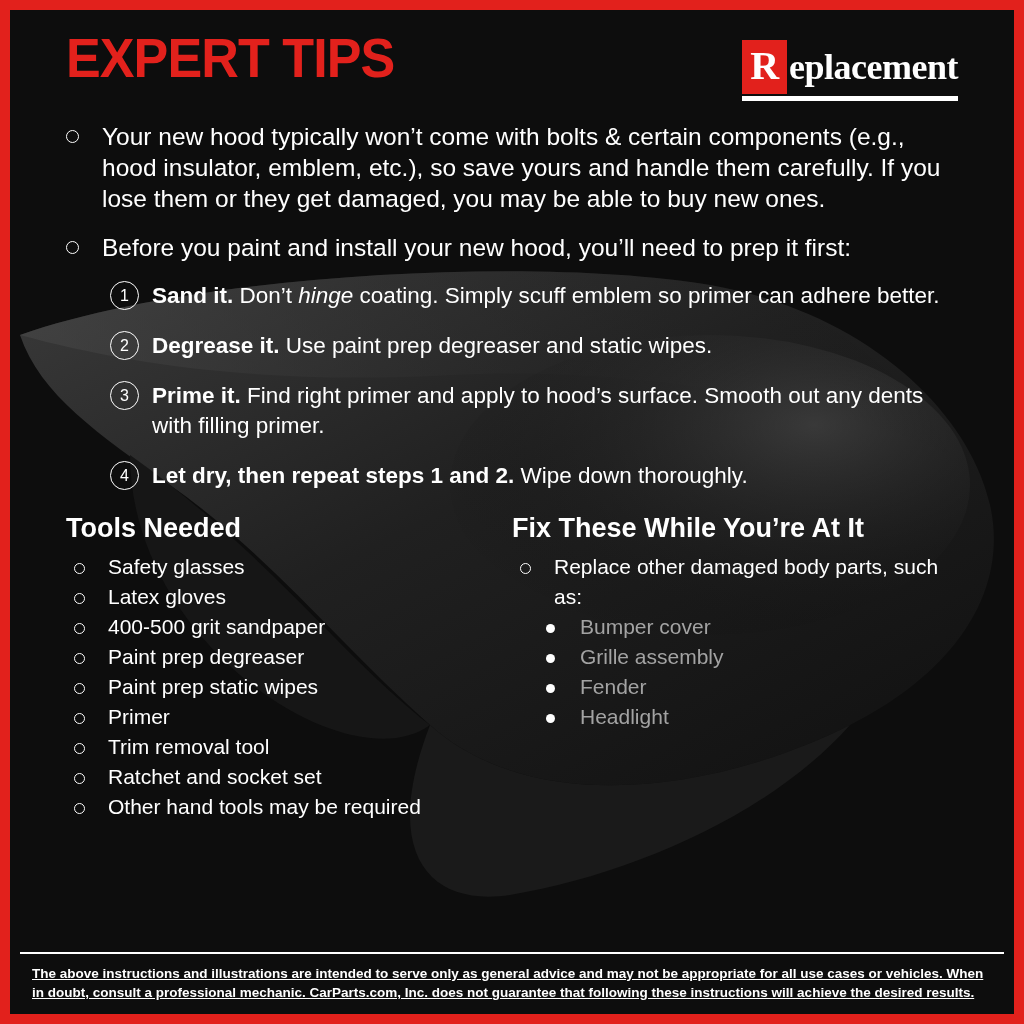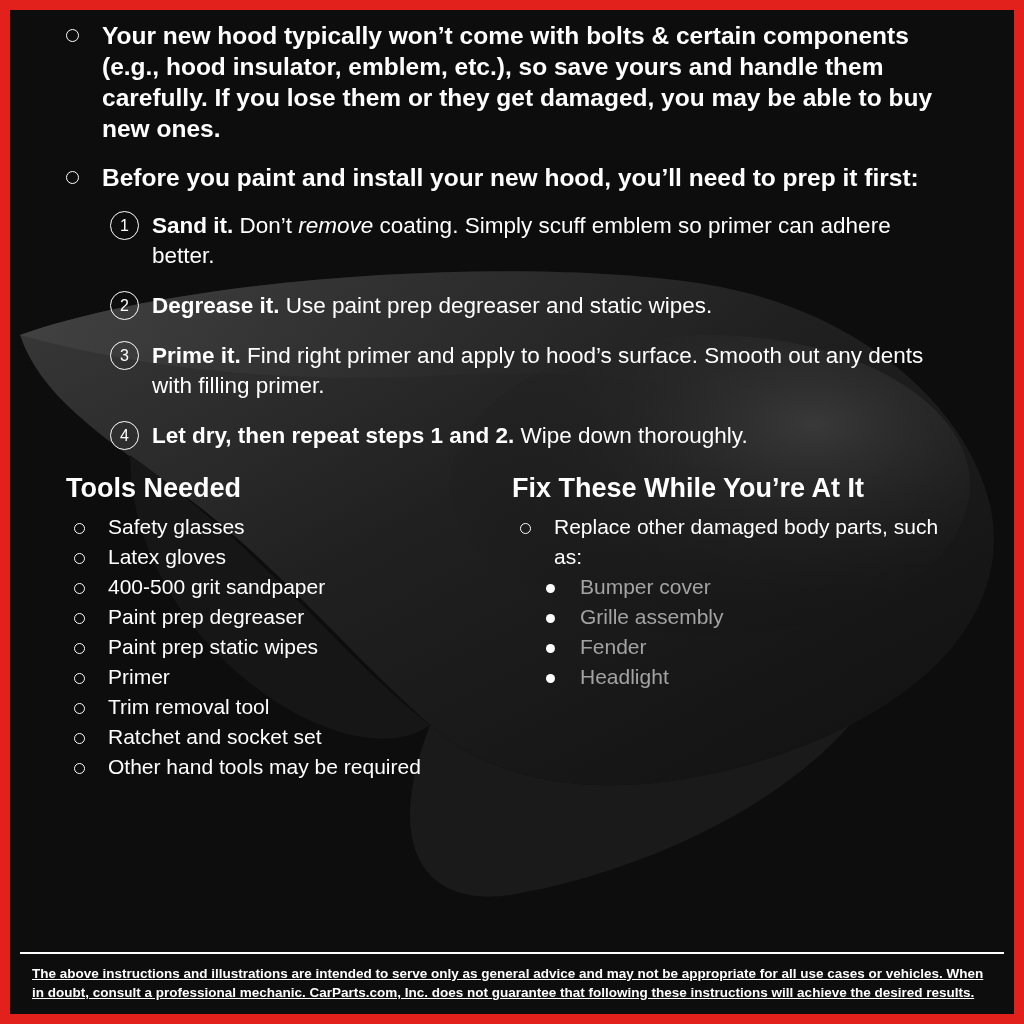--- a/index.html
+++ b/index.html
@@ -86,21 +86,20 @@
     letter-spacing: -0.5px;
     padding-left: 2px;
   }
   .bullets {
     margin-top: 20px;
     color: #ffffff;
   }
   .bullet {
     display: flex;
     margin-bottom: 18px;
-    font-weight: bold;
   }
   .bullet .marker {
     width: 36px;
     flex: 0 0 36px;
     font-size: 20px;
     line-height: 31px;
     color: #ffffff;
   }
   .bullet .marker .hollow {
     display: inline-block;
@@ -249,38 +248,45 @@
     </defs>
     <path d="M10,80 C180,20 520,0 700,30 C860,58 960,160 980,250 C1000,340 940,420 840,470 C700,540 520,560 420,470 C330,390 260,300 160,230 C90,180 30,140 10,80 Z" fill="url(#hg1)"></path>
     <path d="M10,80 C180,20 520,0 700,30 C820,52 900,120 940,200 C830,150 640,110 440,120 C260,130 120,110 10,80 Z" fill="url(#hg2)"></path>
     <path d="M420,470 C520,560 700,540 840,470 C760,560 620,620 500,640 C420,652 370,600 420,470 Z" fill="#1a1a1a"></path>
     <ellipse cx="700" cy="230" rx="260" ry="150" fill="url(#hg3)"></ellipse>
     <path d="M120,200 C260,300 330,400 420,470 C380,500 300,480 230,420 C160,360 120,280 120,200 Z" fill="#161616"></path>
   </svg>
 
   <div class="content">
 
+    <div class="header-row">
+      <h1 class="title">EXPERT TIPS</h1>
+      <div class="logo">
+        <span class="logo-r">R</span>
+        <span class="logo-word">eplacement</span>
+      </div>
+    </div>
 
     <div class="bullets">
       <div class="bullet">
         <div class="marker"><span class="hollow"></span></div>
         <div class="btext">Your new hood typically won’t come with bolts &amp; certain components (e.g., hood insulator, emblem, etc.), so save yours and handle them carefully. If you lose them or they get damaged, you may be able to buy new ones.</div>
       </div>
       <div class="bullet">
         <div class="marker"><span class="hollow"></span></div>
         <div class="btext">Before you paint and install your new hood, you’ll need to prep it first:</div>
       </div>
     </div>
 
     <div class="steps">
 
       <div class="step">
         <div class="num"><span>1</span></div>
         <div class="stext">
-          <b>Sand it.</b><span> Don’t </span><i>remove</i><span> coating. Simply scuff emblem  so primer can adhere better.</span>
+          <b>Sand it.</b><span> Don’t </span><i>hinge</i><span> coating. Simply scuff emblem  so primer can adhere better.</span>
         </div>
       </div>
 
       <div class="step">
         <div class="num"><span>2</span></div>
         <div class="stext">
           <b>Degrease it.</b><span> Use paint prep degreaser and static wipes.</span>
         </div>
       </div>
 

